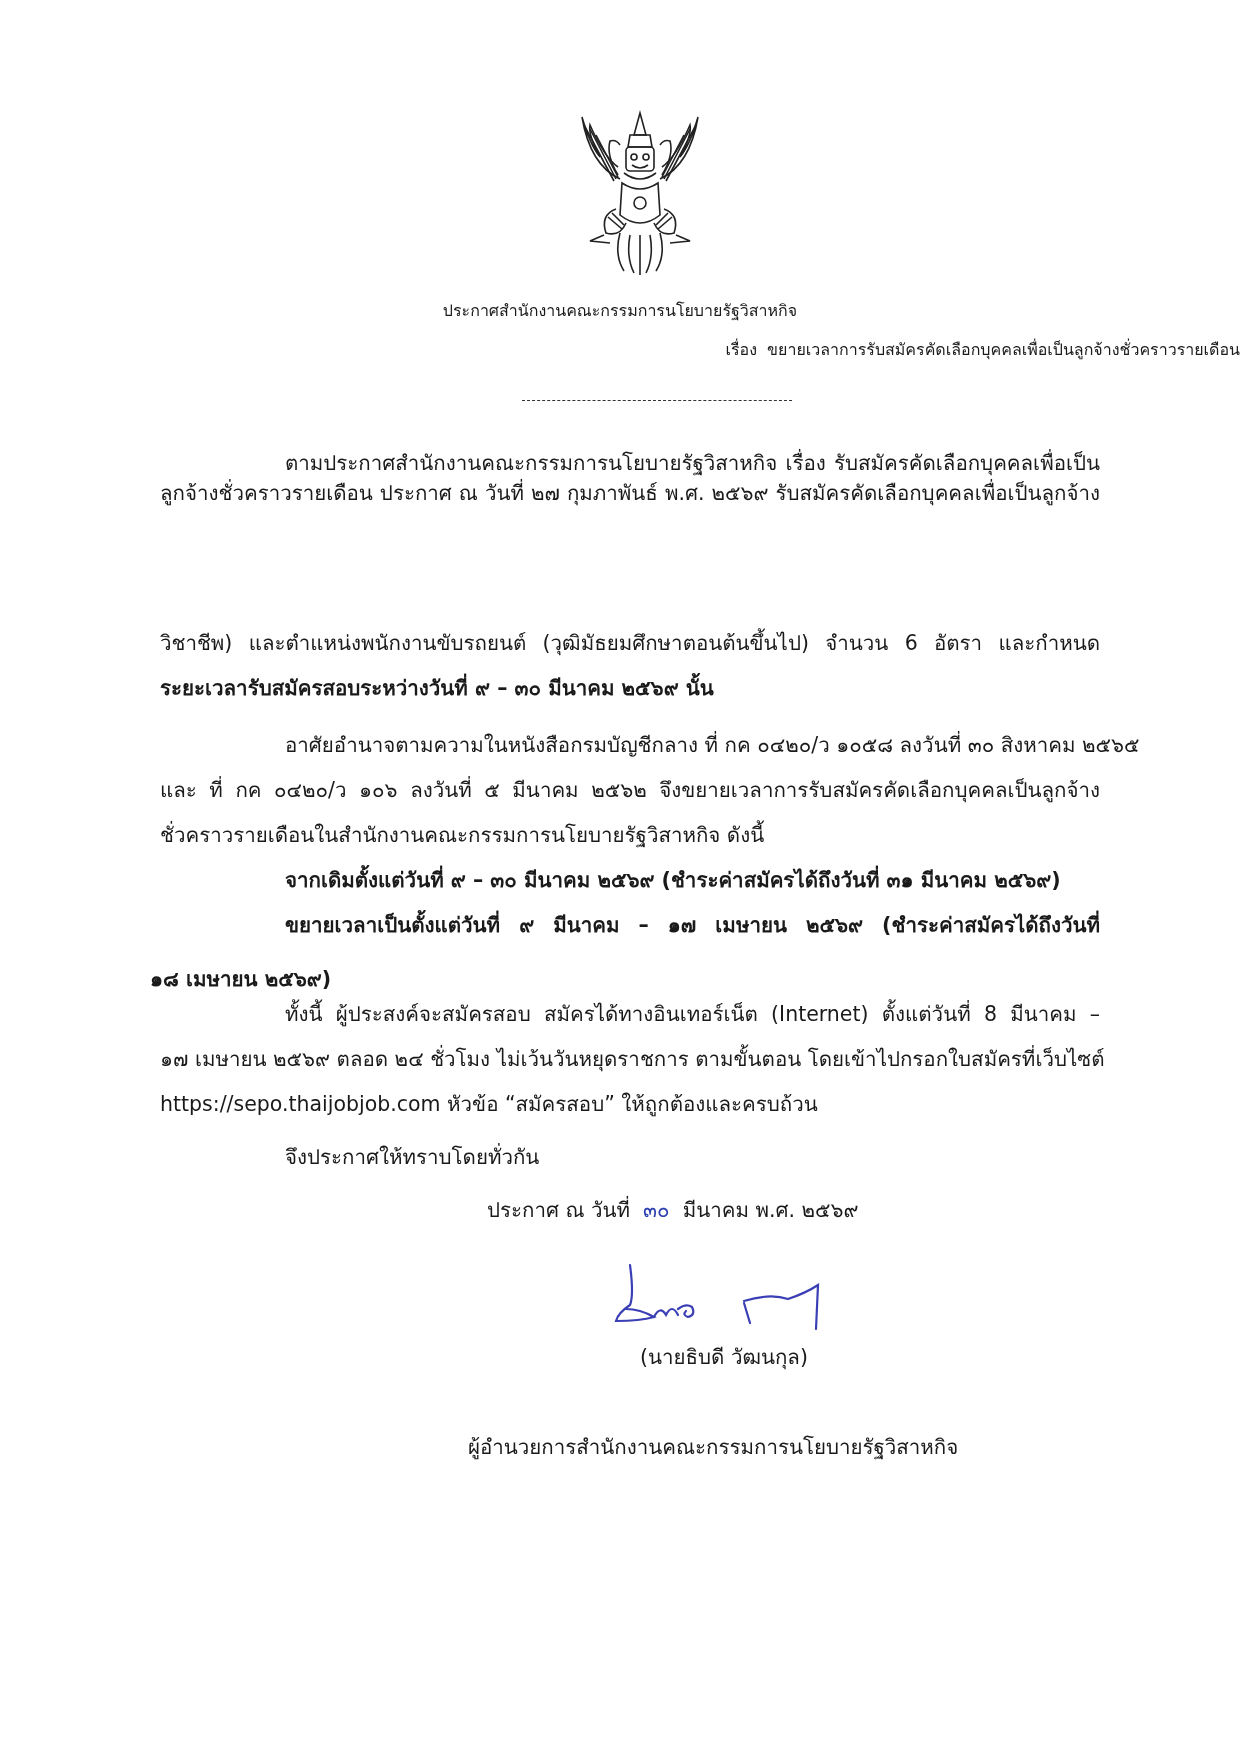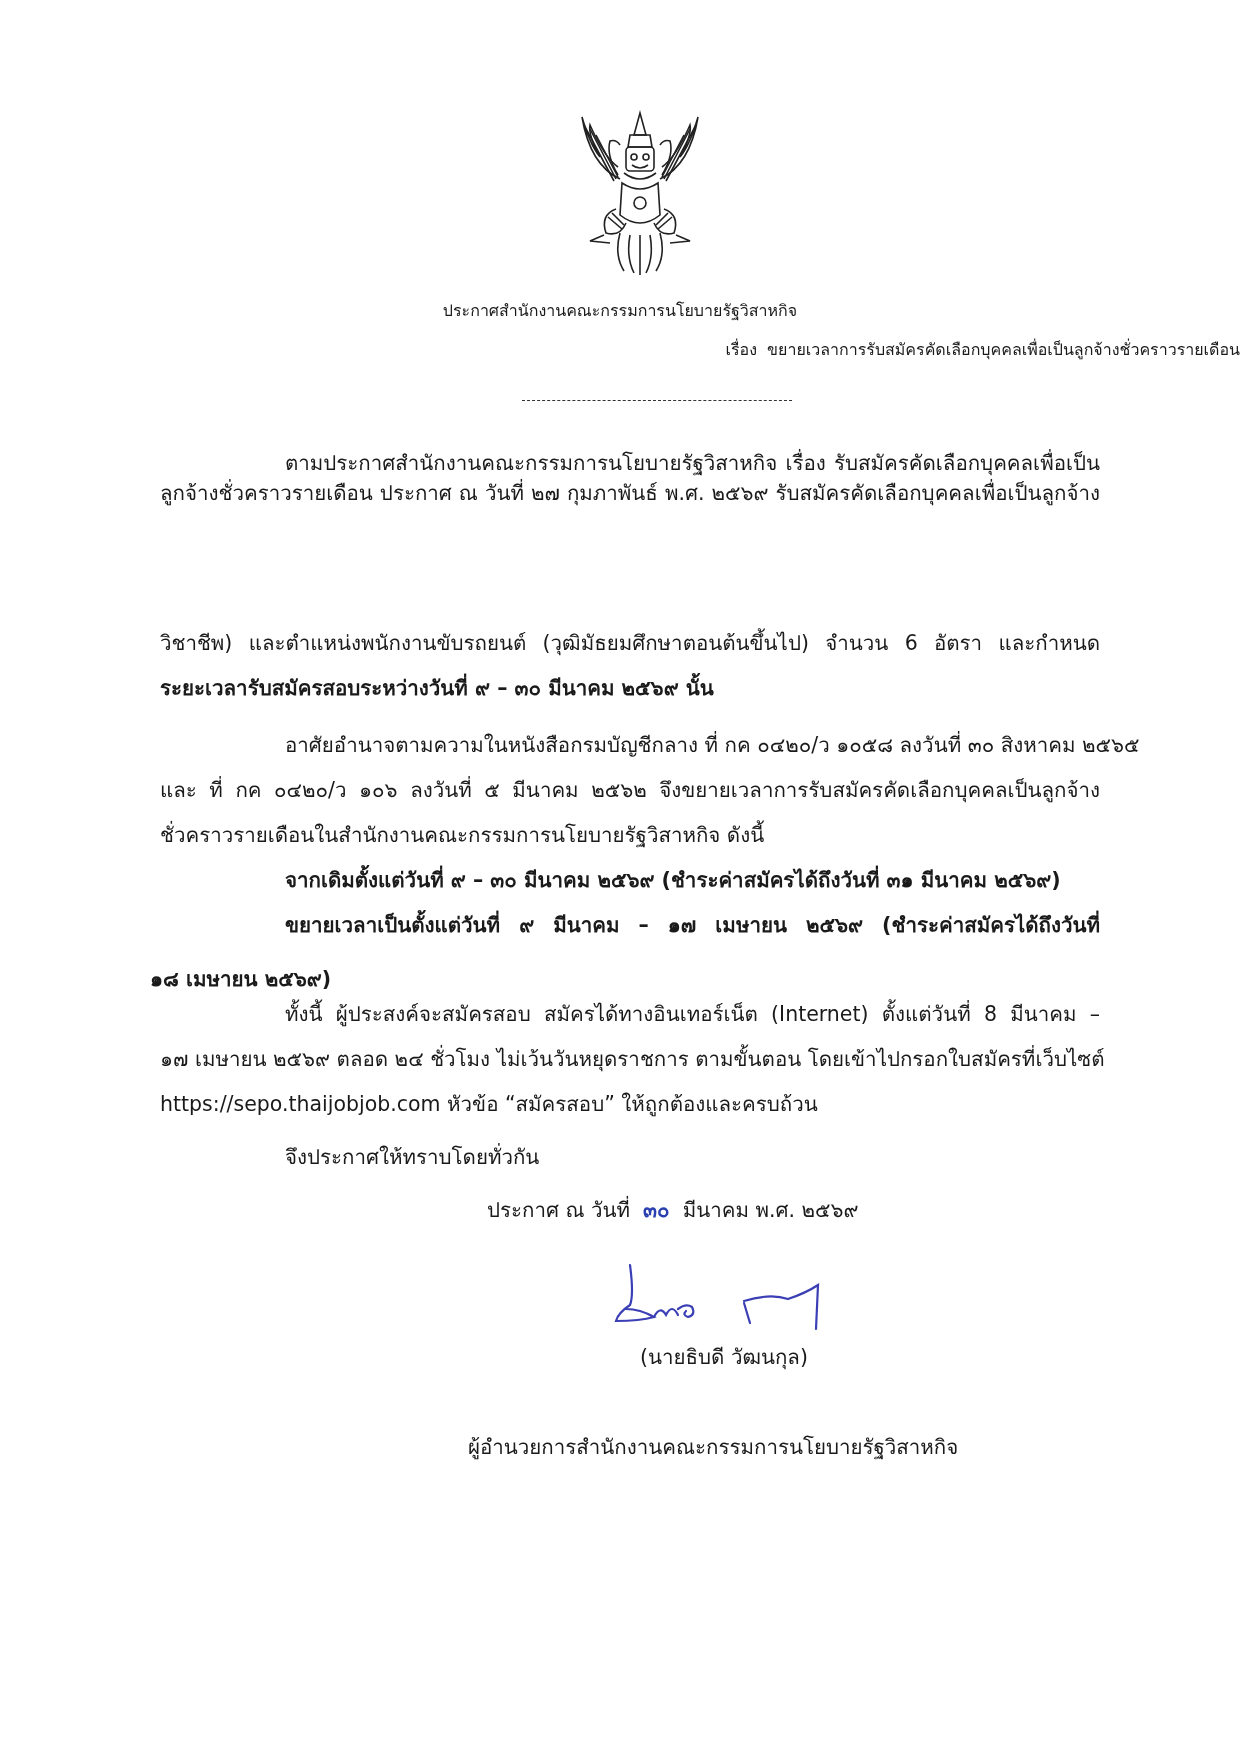--- a/index.html
+++ b/index.html
@@ -5,21 +5,21 @@
     html, body { margin: 0; padding: 0; background: #ffffff; }
     body { width: 1240px; height: 1754px; position: relative; overflow: hidden;
            font-family: "DejaVu Sans", "Liberation Sans", sans-serif; color: #1a1a1a; }
     .page { position: absolute; left: 0; top: 0; width: 1240px; height: 1754px; }
     .emblem { position: absolute; left: 560px; top: 105px; width: 160px; height: 175px; }
     .center { position: absolute; left: 0; width: 1240px; text-align: center; font-size: 16px; white-space: nowrap; }
     .line { position: absolute; font-size: 20.5px; white-space: nowrap; letter-spacing: 0; }
     .bold { font-weight: bold; }
     .just { left: 160px; width: 940px; text-align: justify; text-align-last: justify; }
     .divider { position: absolute; left: 522px; top: 400px; width: 270px; border-top: 1.5px dashed #333; }
-    .blue { color: #2a3fb0; font-weight: bold; }
+    .blue { color: #2a3fb0; font-weight: normal; }
     .sig { position: absolute; left: 610px; top: 1255px; width: 240px; height: 80px; }
   </style>
 </head>
 <body>
 
 <div class="page">
 
   <svg class="emblem" viewBox="0 0 160 175">
     <g fill="none" stroke="#222" stroke-width="1.6">
 

